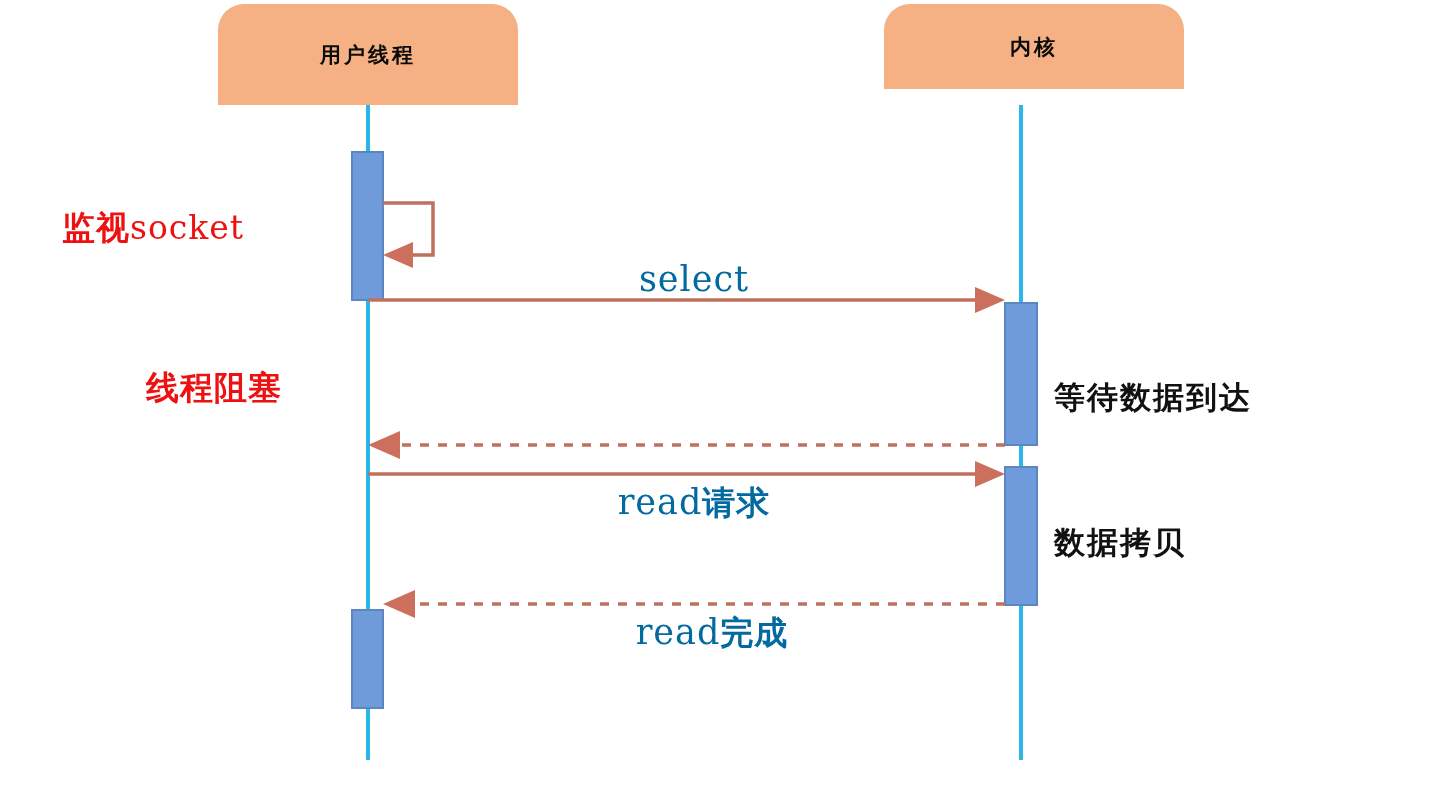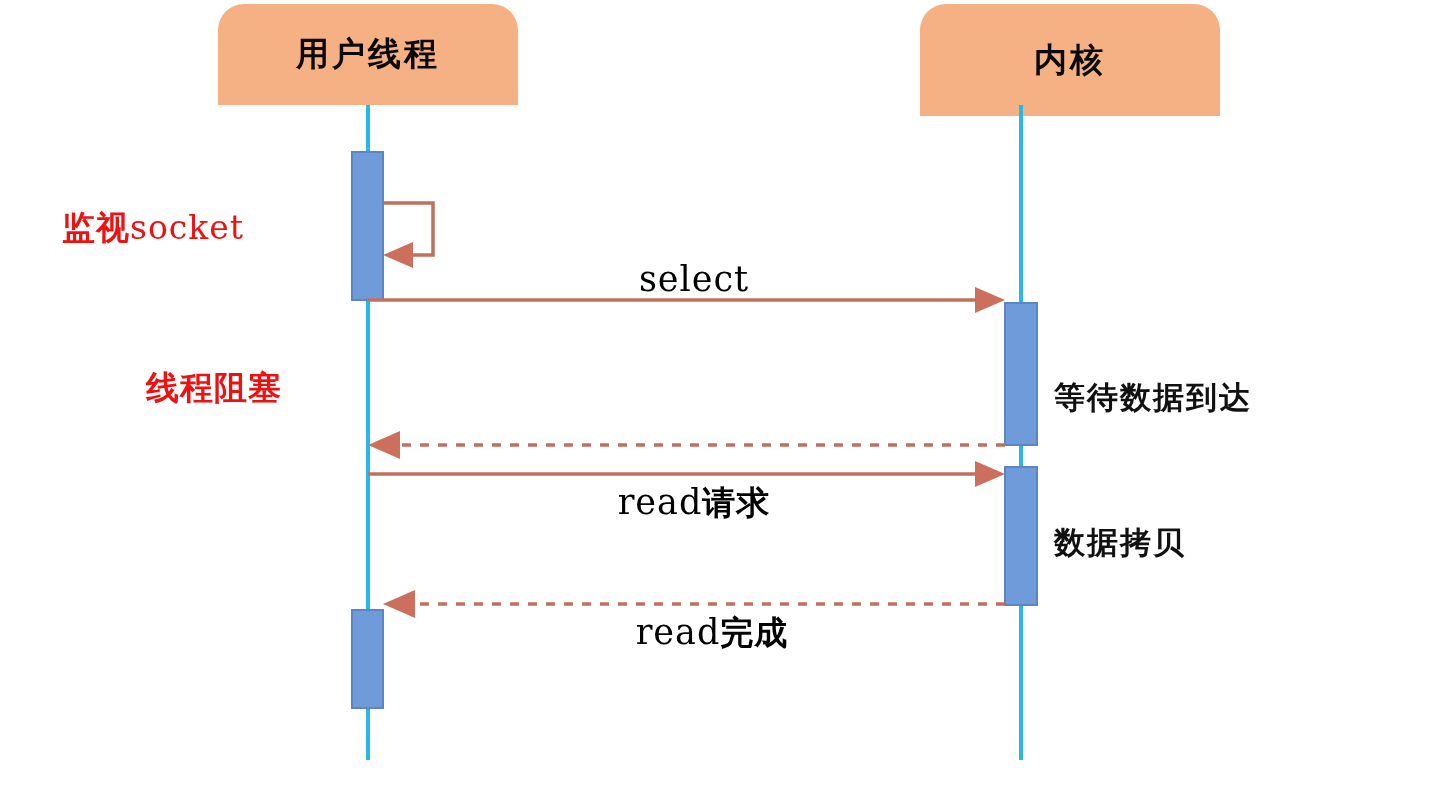--- a/index.html
+++ b/index.html
@@ -30,21 +30,21 @@
     background: #F5B183;
     border-top-left-radius: 26px;
     border-top-right-radius: 26px;
     display: flex;
     align-items: center;
     justify-content: center;
   }
   .participant-label {
     font-family: "DejaVu Sans", sans-serif;
     font-weight: bold;
-    font-size: 33px;
+    font-size: 21px;
     color: #0a0a0a;
     letter-spacing: 3px;
     white-space: nowrap;
   }
   .note-label {
     position: absolute;
     white-space: nowrap;
     font-family: "DejaVu Sans", sans-serif;
     font-weight: bold;
     font-size: 31px;
@@ -64,21 +64,21 @@
     text-align: center;
   }
   .annotation-red .latin {
     font-family: "DejaVu Serif", serif;
     font-size: 33px;
     font-weight: normal;
   }
   .msg-label {
     position: absolute;
     white-space: nowrap;
-    color: #000000;
+    color: #0369a1;
     transform: translateX(-50%);
   }
   .msg-label .latin {
     font-family: "DejaVu Serif", serif;
     font-size: 35px;
     font-weight: normal;
     letter-spacing: 1px;
   }
   .msg-label .cjk {
     font-family: "DejaVu Sans", sans-serif;
@@ -89,21 +89,21 @@
 </style>
 </head>
 <body>
 
 <div id="diagram-root">
 
   <div class="participant-header" id="hdr-user" style="left:218px; top:4px; width:300px; height:101px;">
     <span class="participant-label">用户线程</span>
   </div>
 
-  <div class="participant-header" id="hdr-kernel" style="left:920px; top:4px; width:300px; height:112px;">
+  <div class="participant-header" id="hdr-kernel" style="left:884px; top:4px; width:300px; height:85px;">
     <span class="participant-label">内核</span>
   </div>
 
   <svg class="layer" viewBox="0 0 1440 794" xmlns="http://www.w3.org/2000/svg">
     <defs>
       <marker id="arrow-solid" markerWidth="13" markerHeight="12" refX="12" refY="6" orient="auto" markerUnits="userSpaceOnUse">
         <path d="M0,0 L13,6 L0,12 z" fill="#C0705F"></path>
       </marker>
       <marker id="arrow-solid-left" markerWidth="13" markerHeight="12" refX="12" refY="6" orient="auto" markerUnits="userSpaceOnUse">
         <path d="M0,0 L13,6 L0,12 z" fill="#C0705F"></path>

